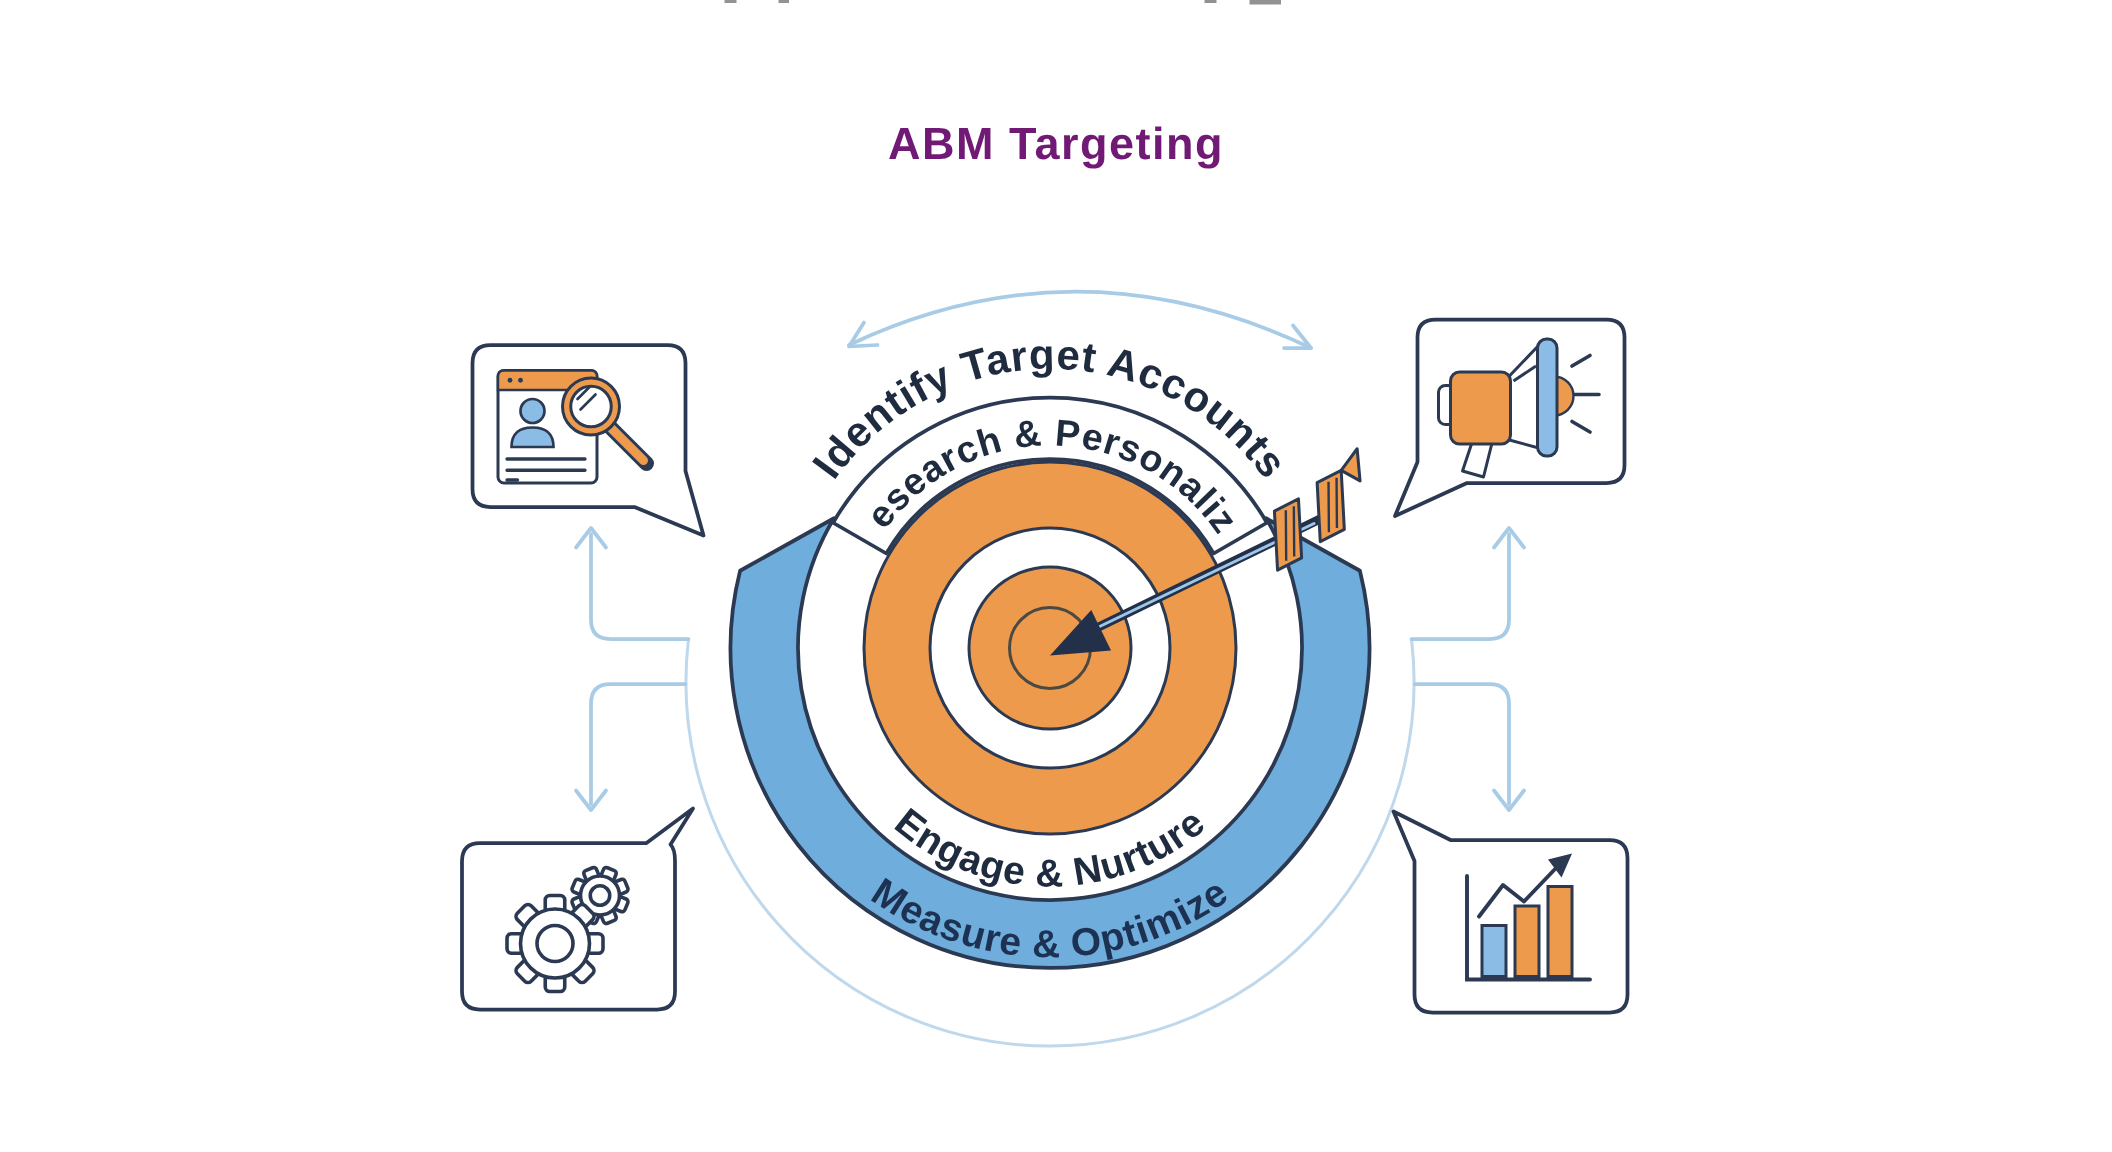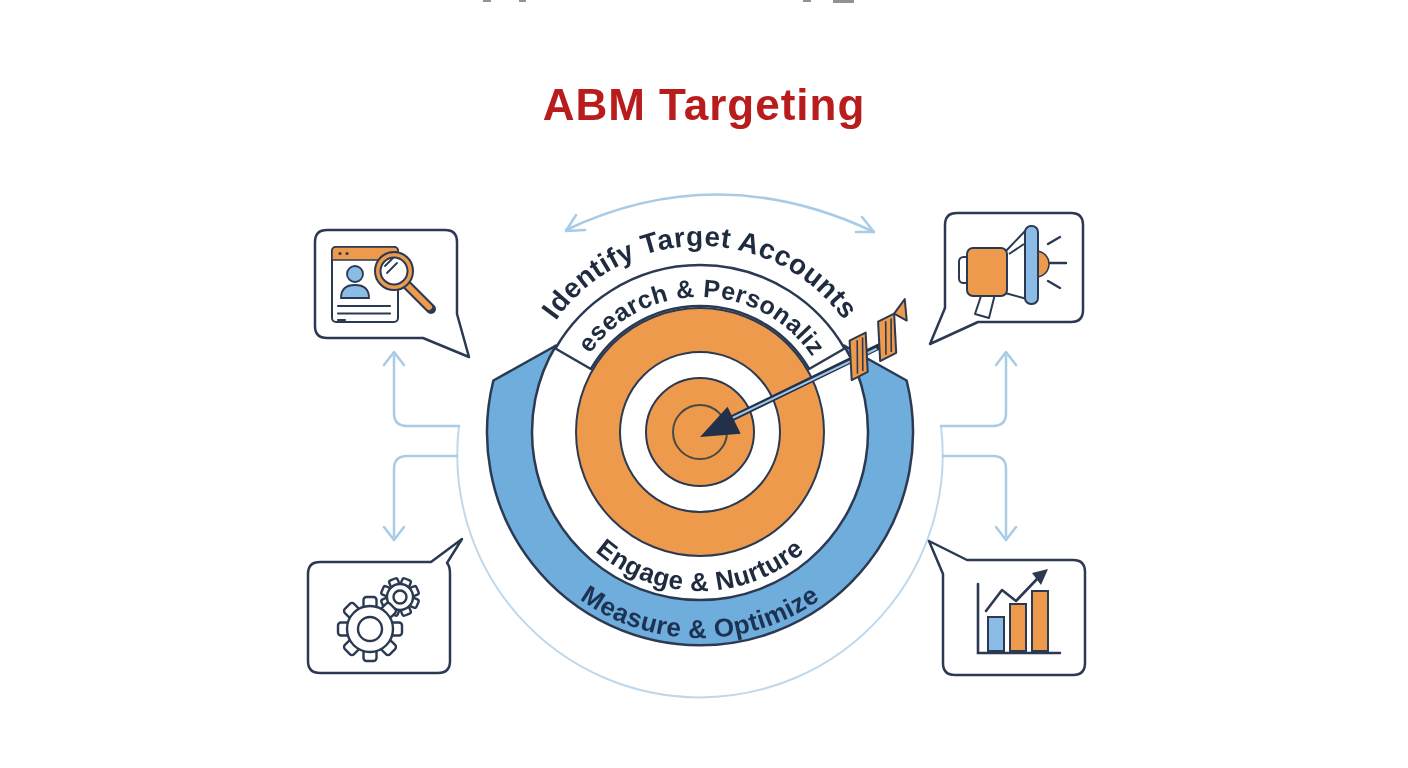--- a/index.html
+++ b/index.html
@@ -2,21 +2,21 @@
 <html><head>
 <meta charset="utf-8">
 <style>
   html,body{margin:0;padding:0;}
   body{
     width:1408px;height:768px;background:#ffffff;position:relative;overflow:hidden;
     font-family:"Liberation Sans", sans-serif;
   }
   .title{
     position:absolute;top:80px;left:0;width:100%;text-align:center;
-    font-size:44px;font-weight:bold;color:#b91c1c;letter-spacing:1px;
+    font-size:30px;font-weight:bold;color:#701a75;letter-spacing:1px;
   }
   svg{position:absolute;top:0;left:0;}
   .arc-label{font-weight:bold;fill:#1f2b3e;letter-spacing:.5px;}
   .lbl-identify{font-size:28px;}
   .lbl-research{font-size:25px;}
   .lbl-engage{font-size:26px;}
   .lbl-measure{font-size:26px;fill:#1d3252;}
 </style>
 </head>
 <body>

